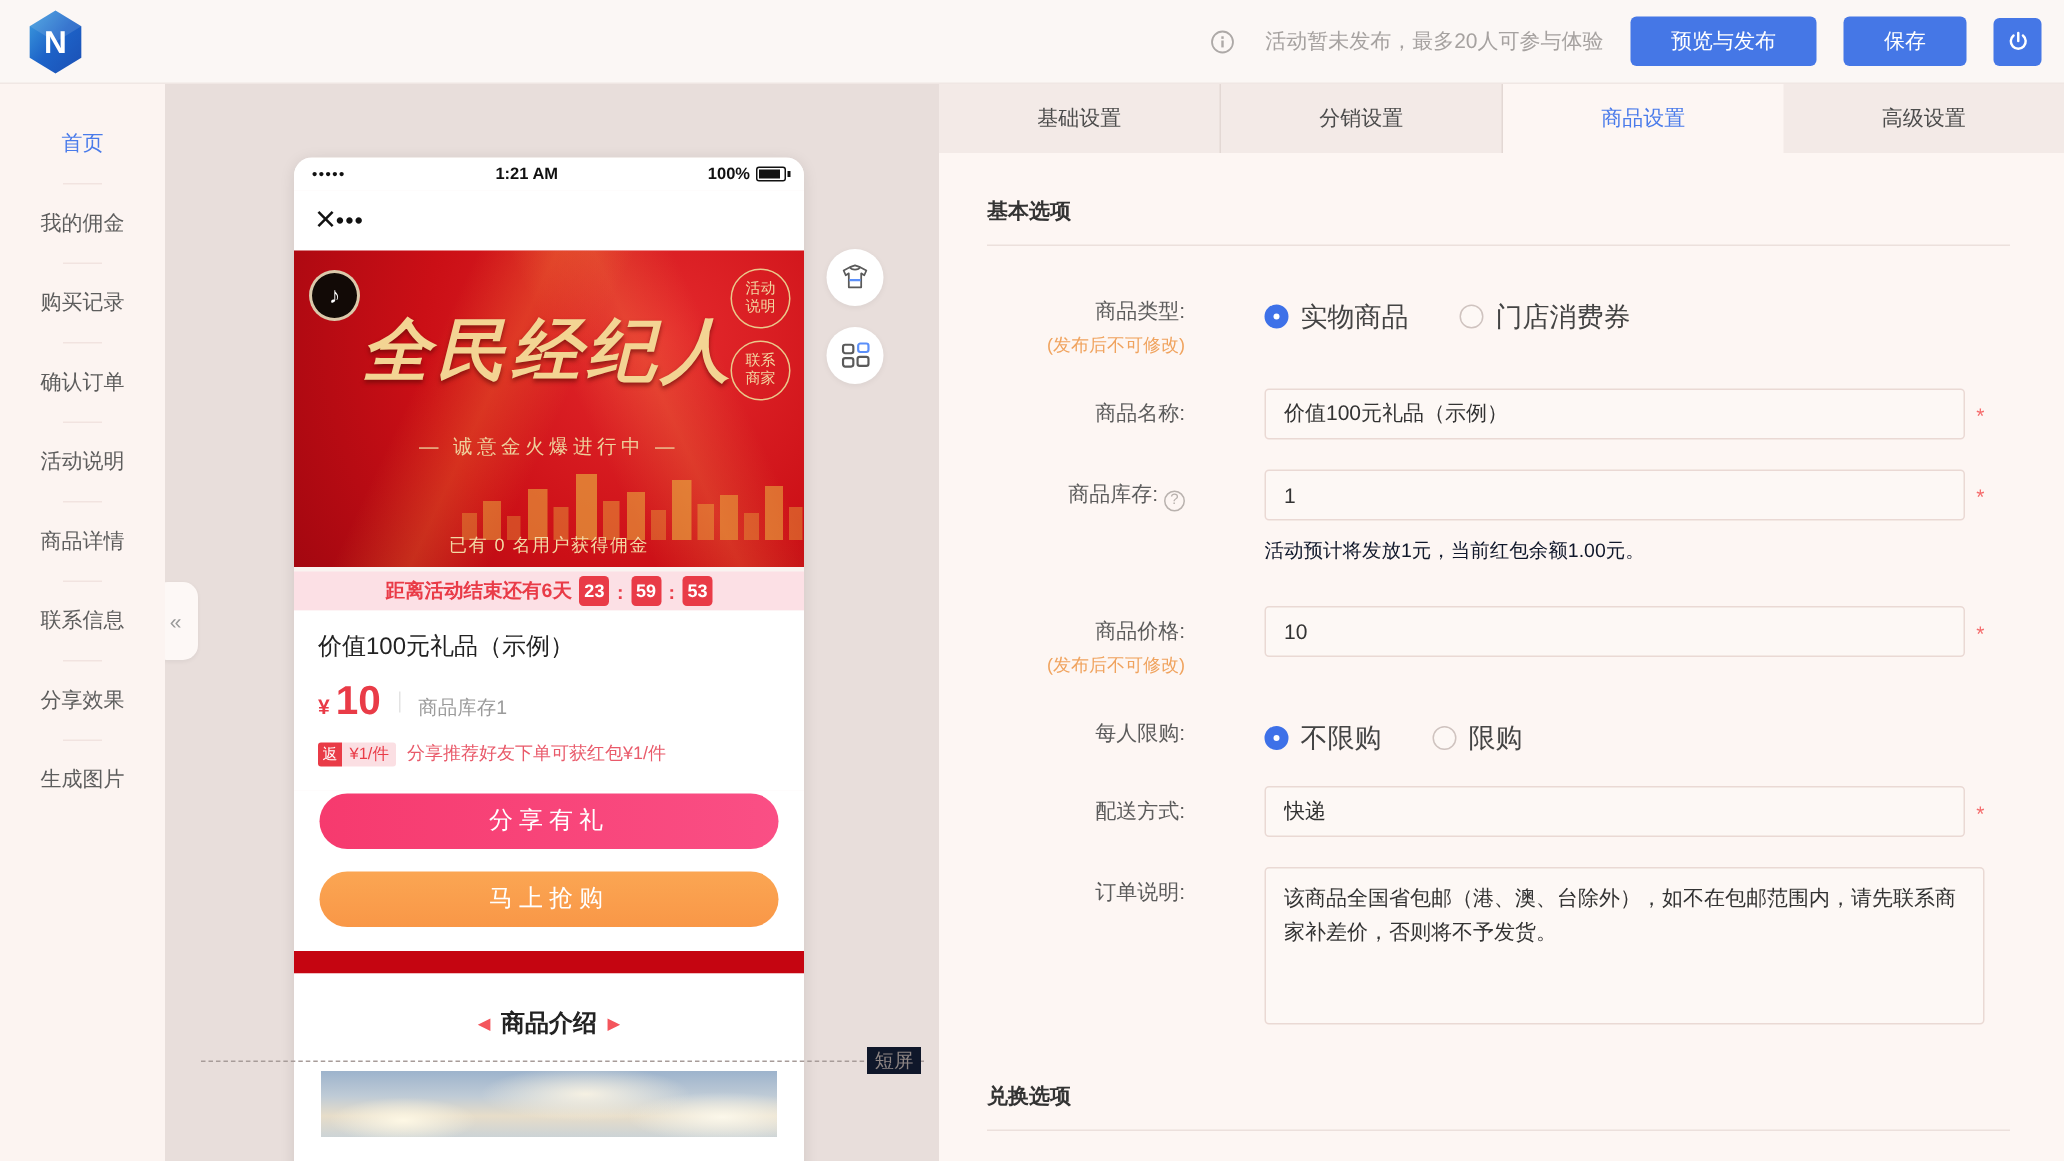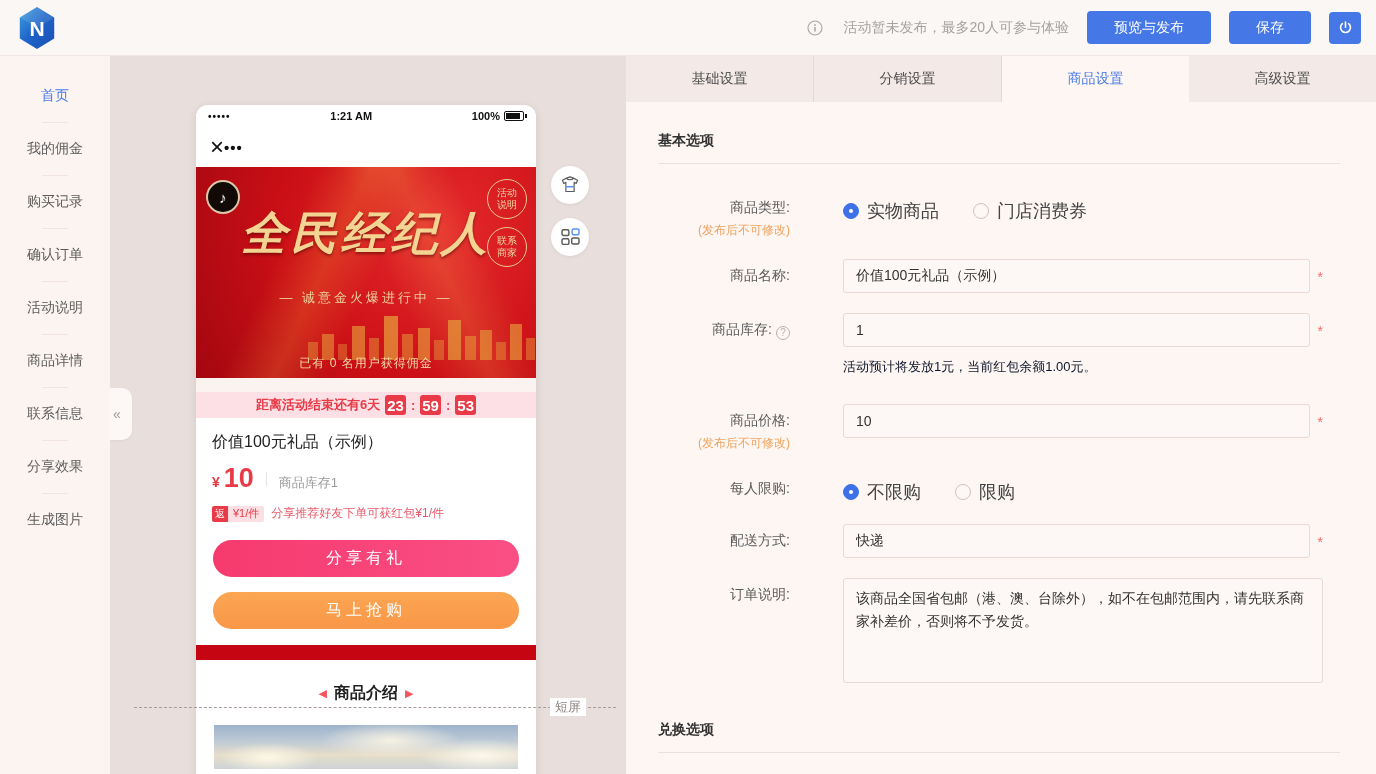--- a/index.html
+++ b/index.html
@@ -16,21 +16,21 @@
   
   .sidebar { position:absolute; left:0; top:56px; bottom:0; width:110px; background:#fcf4f1; padding-top:14px; z-index:20;}
   .side-item { height:52px; display:flex; align-items:center; justify-content:center; font-size:14px; color:#5d5d5d; cursor:pointer; }
   .side-item.active { color:#4a7bea; }
   .side-sep { width:26px; margin:0 auto; border-top:1px solid #f1e3e0; }
 
   
   .canvas { position:absolute; left:110px; top:56px; width:516px; bottom:0; background:#e8dedb; overflow:hidden; }
   .collapse-tab { position:absolute; left:-8px; top:332px; width:30px; height:52px; background:#fdf8f6; border-radius:10px; box-shadow:0 1px 3px rgba(0,0,0,.05); display:flex; align-items:center; justify-content:center; color:#9a9a9a; font-size:14px; cursor:pointer; z-index:6;}
   .short-line { position:absolute; left:24px; right:10px; top:651px; border-top:1px dashed #a79c99; z-index:5; }
-  .short-label { position:absolute; left:440px; top:642px; background:#ffffff; padding:0 5px; color:#8e8583; font-size:13px; z-index:6; }
+  .short-label { position:absolute; left:468px; top:642px; background:#0f172a; padding:0 5px; color:#8e8583; font-size:13px; z-index:6; }
 
   
   .float-btn { position:absolute; left:441px; width:38px; height:38px; background:#fff; border-radius:50%; box-shadow:0 1px 4px rgba(0,0,0,.06); display:flex; align-items:center; justify-content:center; cursor:pointer; z-index:4;}
   .float-theme { top:110px; } .float-layout { top:162px; }
 
   
   .phone { position:absolute; left:86px; top:49px; width:340px; height:730px; background:#faf3f0; border-radius:12px 12px 0 0; box-shadow:0 2px 10px rgba(0,0,0,.10); overflow:hidden; z-index:1;}
   .p-status { height:22px; background:#fff; display:flex; align-items:center; padding:0 12px; font-size:11px; font-weight:bold; color:#111; }
   .p-signal { letter-spacing:1px; font-size:10px; }
   .p-time { flex:1; text-align:center; }
@@ -49,22 +49,22 @@
     background: linear-gradient(115deg, transparent 28%, rgba(255,170,60,.22) 40%, transparent 52%),
                 linear-gradient(65deg, transparent 55%, rgba(255,200,90,.18) 68%, transparent 80%); }
   .music-btn { position:absolute; left:10px; top:13px; width:34px; height:34px; border-radius:50%; background:#120a06; border:2px solid rgba(255,235,200,.85); color:#fff; font-size:15px; display:flex; align-items:center; justify-content:center; cursor:pointer; z-index:3;}
   .banner-badge { position:absolute; right:9px; width:40px; height:40px; border-radius:50%; border:1px solid #eac88b; color:#f2d7a2; font-size:10px; line-height:1.2; display:flex; align-items:center; justify-content:center; text-align:center; cursor:pointer; z-index:3;}
   .badge-1 { top:12px; } .badge-2 { top:60px; }
   .banner-title { position:absolute; left:0; right:0; top:36px; text-align:center; font-family:"DejaVu Serif","Liberation Serif",serif; font-style:italic; font-weight:bold; font-size:46px; letter-spacing:4px; color:#f3d493; text-shadow:0 2px 3px rgba(90,10,5,.6); z-index:2; }
   .banner-sub { position:absolute; left:0; right:0; top:122px; text-align:center; color:#eecf9b; font-size:13px; letter-spacing:3px; z-index:2;}
   .banner-skyline { position:absolute; right:0; bottom:18px; z-index:1; opacity:.75; }
   .banner-foot { position:absolute; left:0; right:0; bottom:6px; text-align:center; color:#f3d9a5; font-size:12px; letter-spacing:1px; z-index:2;}
 
-  .p-countdown { margin-top:14px; height:26px; background:#fce0e5; display:flex; align-items:center; justify-content:center; gap:5px; color:#e93b47; font-size:13px; font-weight:bold; }
-  .cd-box { min-width:20px; height:20px; background:#e93b47; color:#fff; border-radius:3px; font-size:15px; display:flex; align-items:center; justify-content:center; padding:0 2px; }
+  .p-countdown { margin-top:3px; height:26px; background:#fce0e5; display:flex; align-items:center; justify-content:center; gap:5px; color:#e93b47; font-size:13px; font-weight:bold; }
+  .cd-box { min-width:20px; height:20px; background:#e93b47; color:#fff; border-radius:3px; font-size:12px; display:flex; align-items:center; justify-content:center; padding:0 2px; }
 
   .p-card { background:#fff; padding:14px 16px 16px; }
   .prod-name { font-size:16px; color:#222; font-weight:500; }
   .price-row { display:flex; align-items:baseline; margin-top:12px; }
   .cur { color:#e93b47; font-size:14px; font-weight:bold; }
   .price { color:#e93b47; font-size:27px; font-weight:bold; margin-left:4px; line-height:1;}
   .v-sep { width:1px; height:14px; background:#e3e3e3; margin:0 12px; align-self:center; }
   .stock { color:#9b9b9b; font-size:13px; }
   .rebate-row { display:flex; align-items:center; margin-top:13px; }
   .tag-fan { background:#e93b47; color:#fff; font-size:10px; width:16px; height:16px; border-radius:2px 0 0 2px; display:flex; align-items:center; justify-content:center; }

